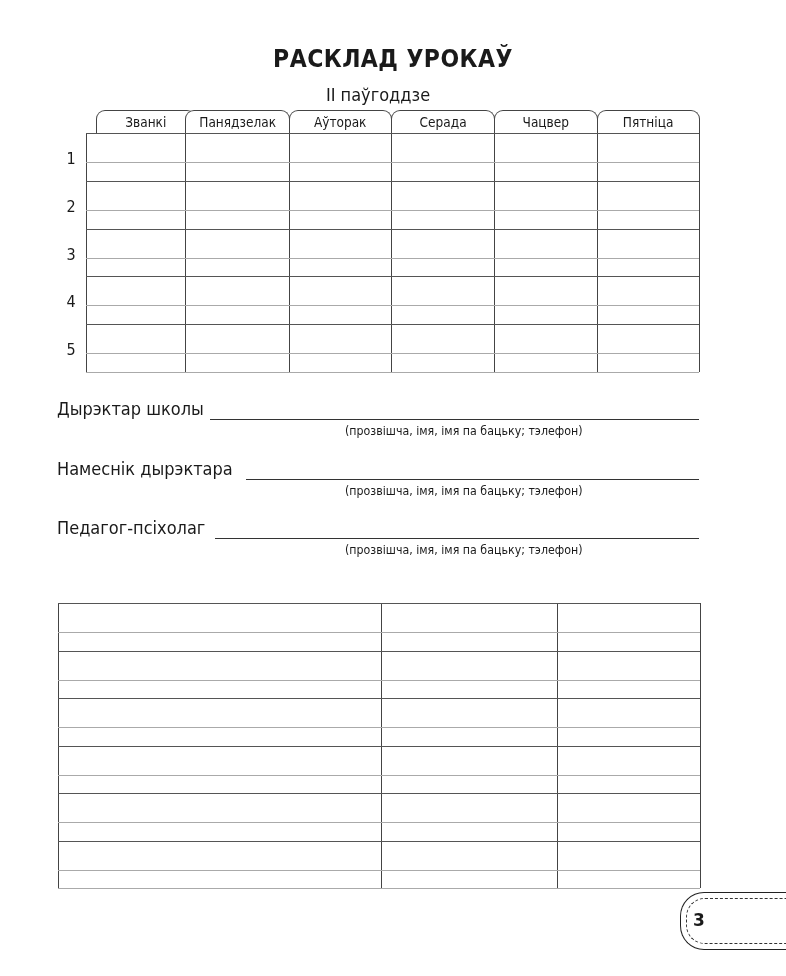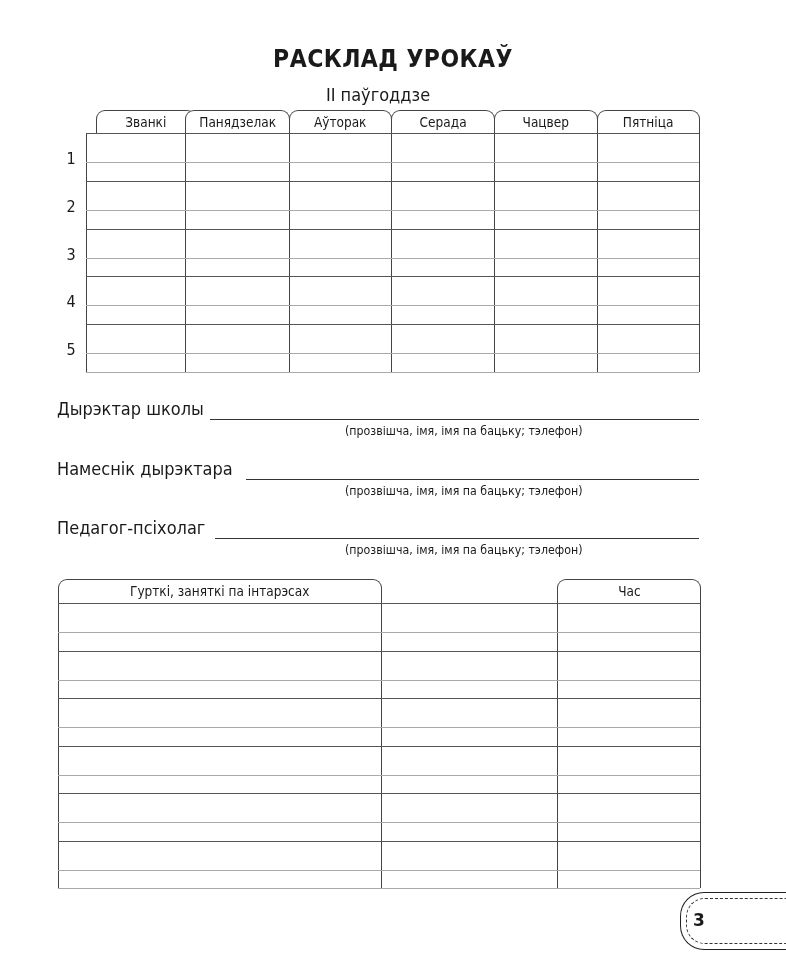--- a/index.html
+++ b/index.html
@@ -113,22 +113,20 @@
     <div class="sighint" style="left:288px; top:25px;">(прозвішча, імя, імя па бацьку; тэлефон)</div>
   </div>
   <div class="sigrow" style="top:517px;">
     <div class="siglabel" style="left:0; top:0;">Педагог-псіхолаг</div>
     <div class="sigline" style="left:158px; top:21px; width:484px;"></div>
     <div class="sighint" style="left:288px; top:25px;">(прозвішча, імя, імя па бацьку; тэлефон)</div>
   </div>
 </div>
 
 <div class="grid" id="clubs" style="left:0; top:0; width:786px; height:900px;">
-    <div class="hdr" style="left: 58px; top: 579px; width: 324px; height: 25px;"><span>Гурткі, заняткі па інтарэсах</span></div>
-    <div class="hdr" style="left: 557px; top: 579px; width: 144px; height: 25px;"><span>Час</span></div>
     <div class="vline" style="left: 58px; top: 603px; height: 285px;"></div>
     <div class="vline" style="left: 381px; top: 603px; height: 285px;"></div>
     <div class="vline" style="left: 557px; top: 603px; height: 285px;"></div>
     <div class="vline" style="left: 700px; top: 603px; height: 285px;"></div>
     <div class="hline-dark" style="left: 58px; top: 603px; width: 642px;"></div>
     <div class="hline-light" style="left: 58px; top: 632px; width: 642px;"></div>
     <div class="hline-dark" style="left: 58px; top: 650.5px; width: 642px;"></div>
     <div class="" style="position: absolute; left: 59px; top: 604px; width: 321px; height: 45.5px;"></div>
     <div class="" style="position: absolute; left: 382px; top: 604px; width: 174px; height: 45.5px;"></div>
     <div class="" style="position: absolute; left: 558px; top: 604px; width: 141px; height: 45.5px;"></div>

